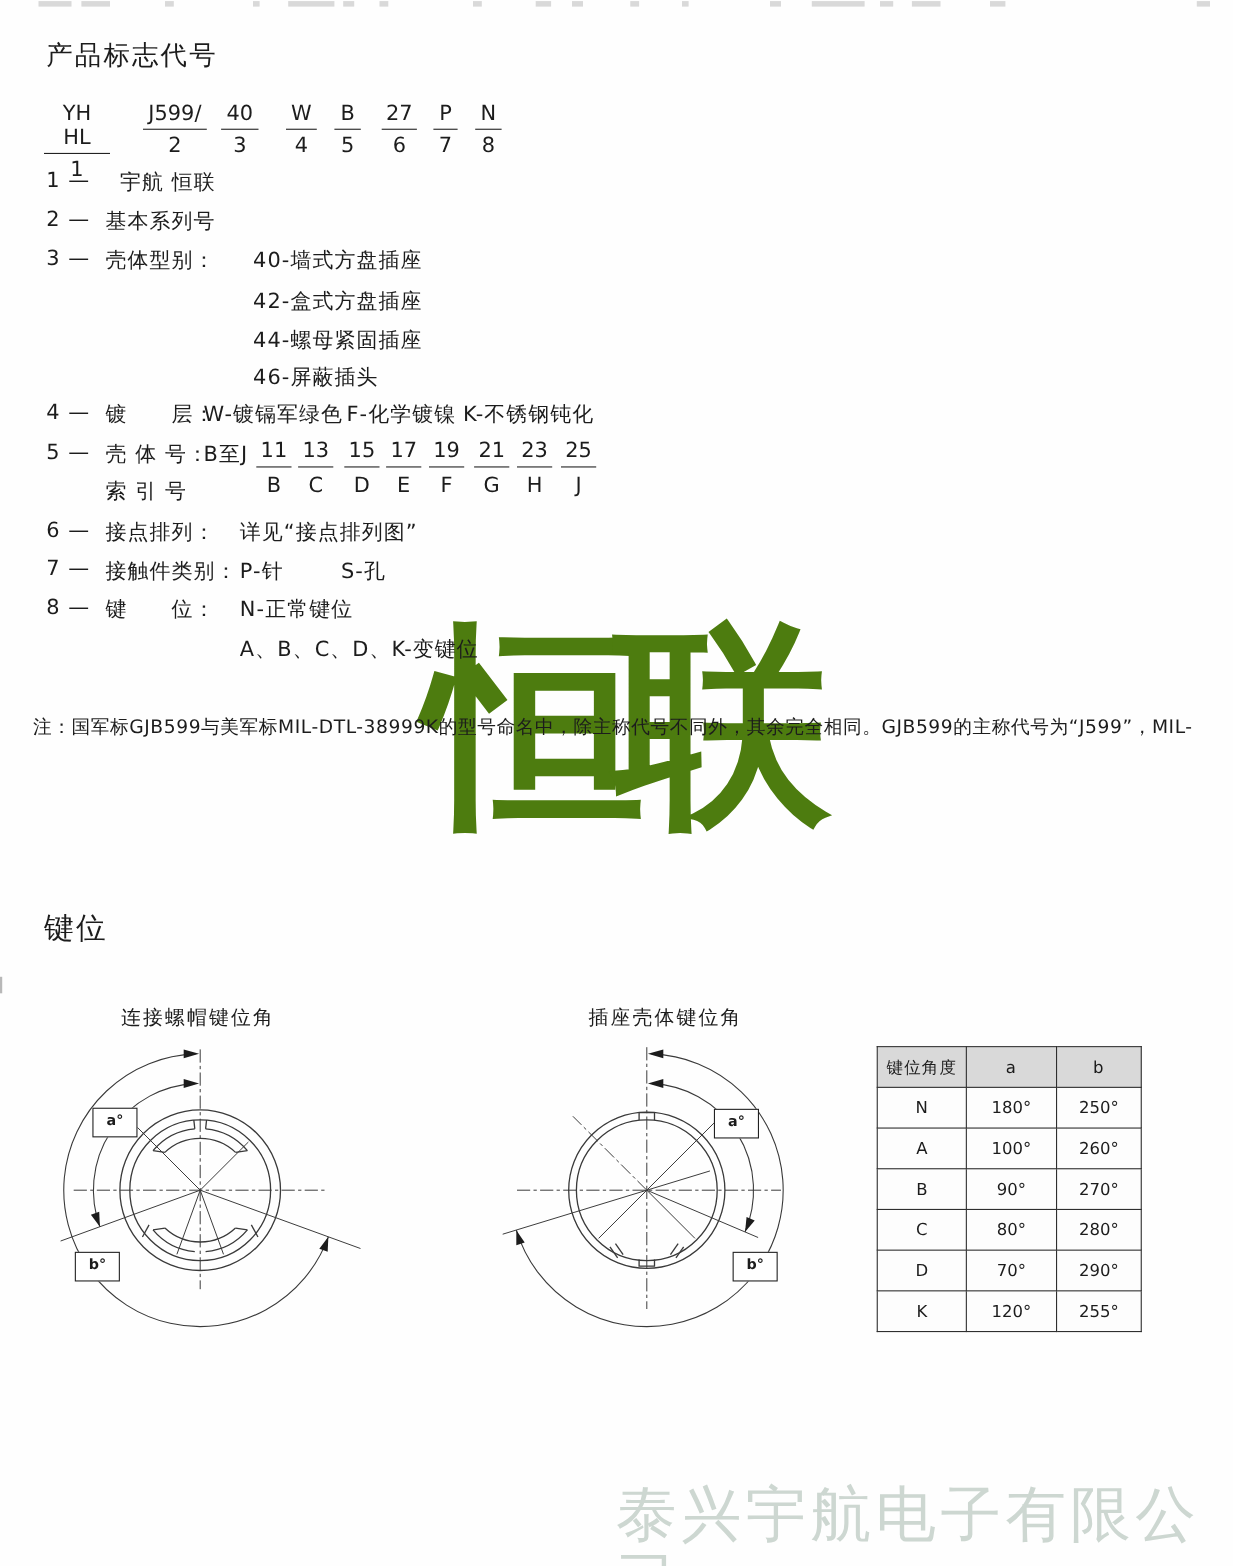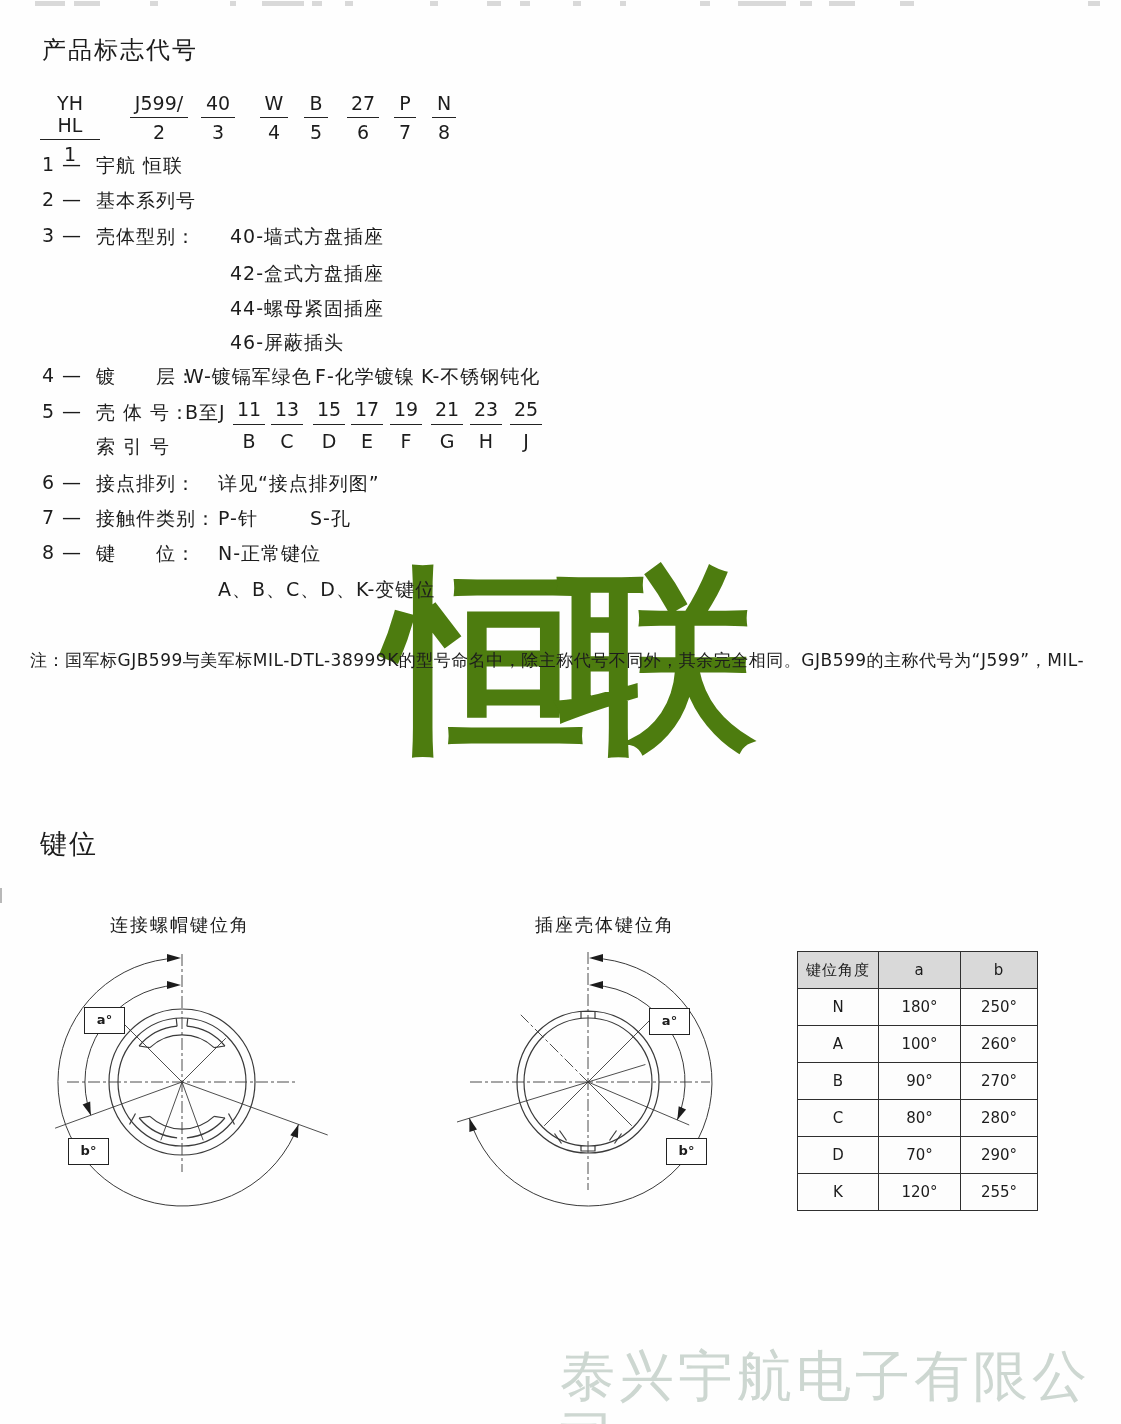--- a/index.html
+++ b/index.html
@@ -117,21 +117,21 @@
     </div>
     <div class="code-seg" style="left:432px;width:24px">
       <span class="cv">N</span>
       <span class="cn">8</span>
     </div>
   </div>
 
   <div>
     <div class="lnum" style="top:153px">1</div>
     <div class="ldash" style="top:153px">—</div>
-    <div class="ltxt" style="left:96px;top:153px">宇航 恒联</div>
+    <div class="ltxt" style="left:109px;top:153px">宇航 恒联</div>
 
     <div class="lnum" style="top:188px">2</div>
     <div class="ldash" style="top:188px">—</div>
     <div class="ltxt" style="left:96px;top:188px">基本系列号</div>
 
     <div class="lnum" style="top:224px">3</div>
     <div class="ldash" style="top:224px">—</div>
     <div class="ltxt" style="left:96px;top:224px">壳体型别：</div>
     <div class="ltxt" style="left:230px;top:224px">40-墙式方盘插座</div>
     <div class="ltxt" style="left:230px;top:261px">42-盒式方盘插座</div>

